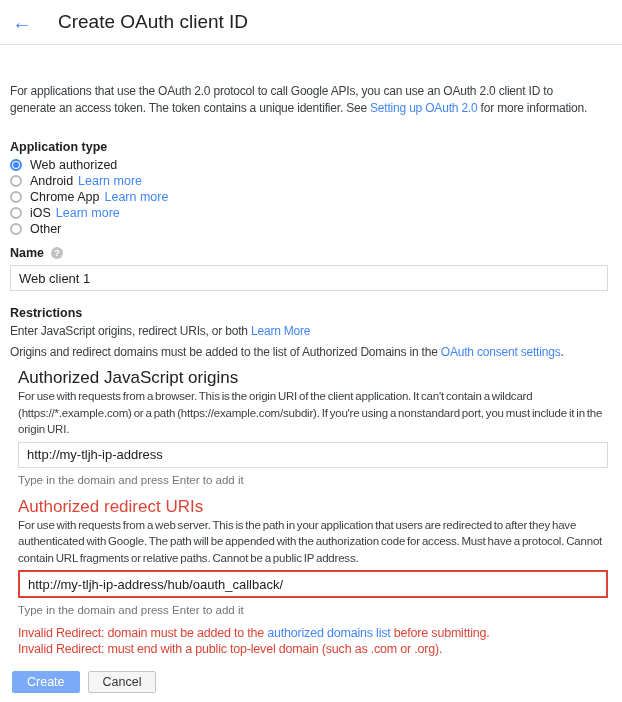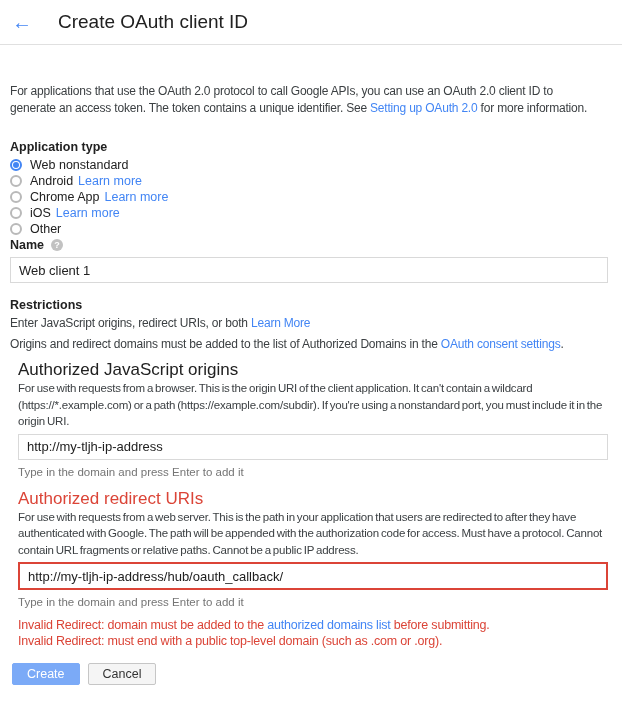--- a/index.html
+++ b/index.html
@@ -42,21 +42,21 @@
     margin-right: 8px; position: relative; flex: none; background: #fff;
   }
   .radio.selected { border-color: #4285f4; }
   .radio.selected .dot {
     position: absolute; left: 1px; top: 1px; width: 6px; height: 6px;
     background: #4285f4; border-radius: 50%;
   }
   .radio-label { margin-right: 5px; }
   .radio-row .link { font-size: 12.5px; }
   
-  .name-label { display: flex; align-items: center; line-height: 16px; }
+  .name-label { display: flex; align-items: center; margin-top: 8px; line-height: 16px; }
   .help-icon {
     margin-left: 7px; width: 12px; height: 12px; border-radius: 50%;
     background: #c2c2c2; color: #ffffff; font-size: 9px; font-weight: bold;
     display: flex; align-items: center; justify-content: center;
     cursor: pointer; user-select: none;
   }
   .text-input {
     display: block; width: 598px; height: 25px;
     border: 1px solid #d9d9d9; margin-top: 4px; padding: 12px 8px;
     font-size: 13px; font-family: inherit; color: #212121;
@@ -100,21 +100,21 @@
 
   <p class="intro"><span>For applications that use the OAuth 2.0 protocol to call Google APIs, you can use an OAuth 2.0 client ID to generate an access token. The token contains a unique identifier. See </span><a class="link">Setting up OAuth 2.0</a><span> for more information.</span></p>
 
   <div class="section-label app-type-label">Application type</div>
 
   <div class="radio-group">
     <label class="radio-row">
       <span class="radio selected">
           <span class="dot"></span>
         </span>
-      <span class="radio-label">Web nonstandard</span>
+      <span class="radio-label">Web authorized</span>
     </label>
     <label class="radio-row">
       <span class="radio"></span>
       <span class="radio-label">Android</span>
       <a class="link">Learn more</a>
     </label>
     <label class="radio-row">
       <span class="radio"></span>
       <span class="radio-label">Chrome App</span>
       <a class="link">Learn more</a>

